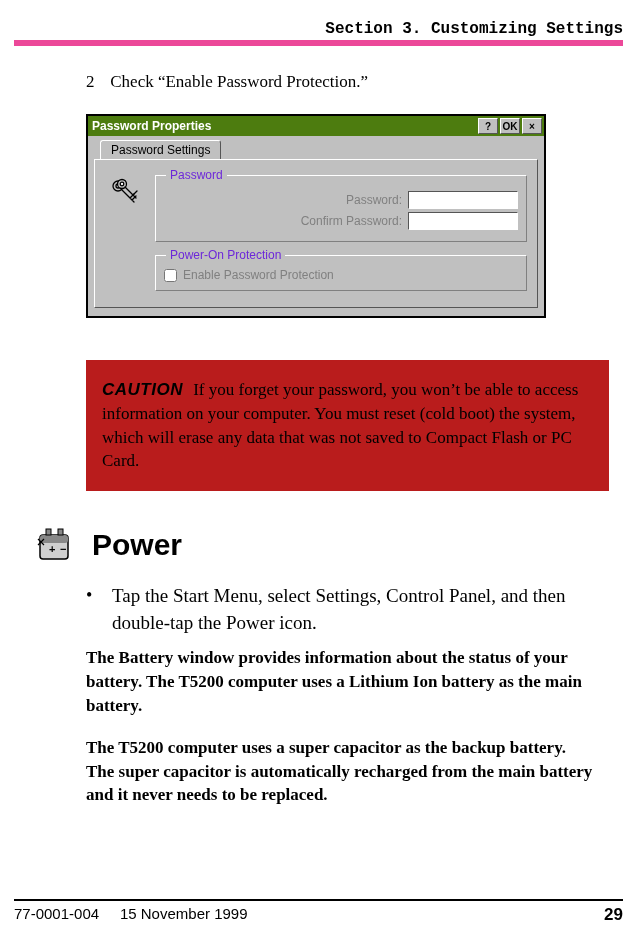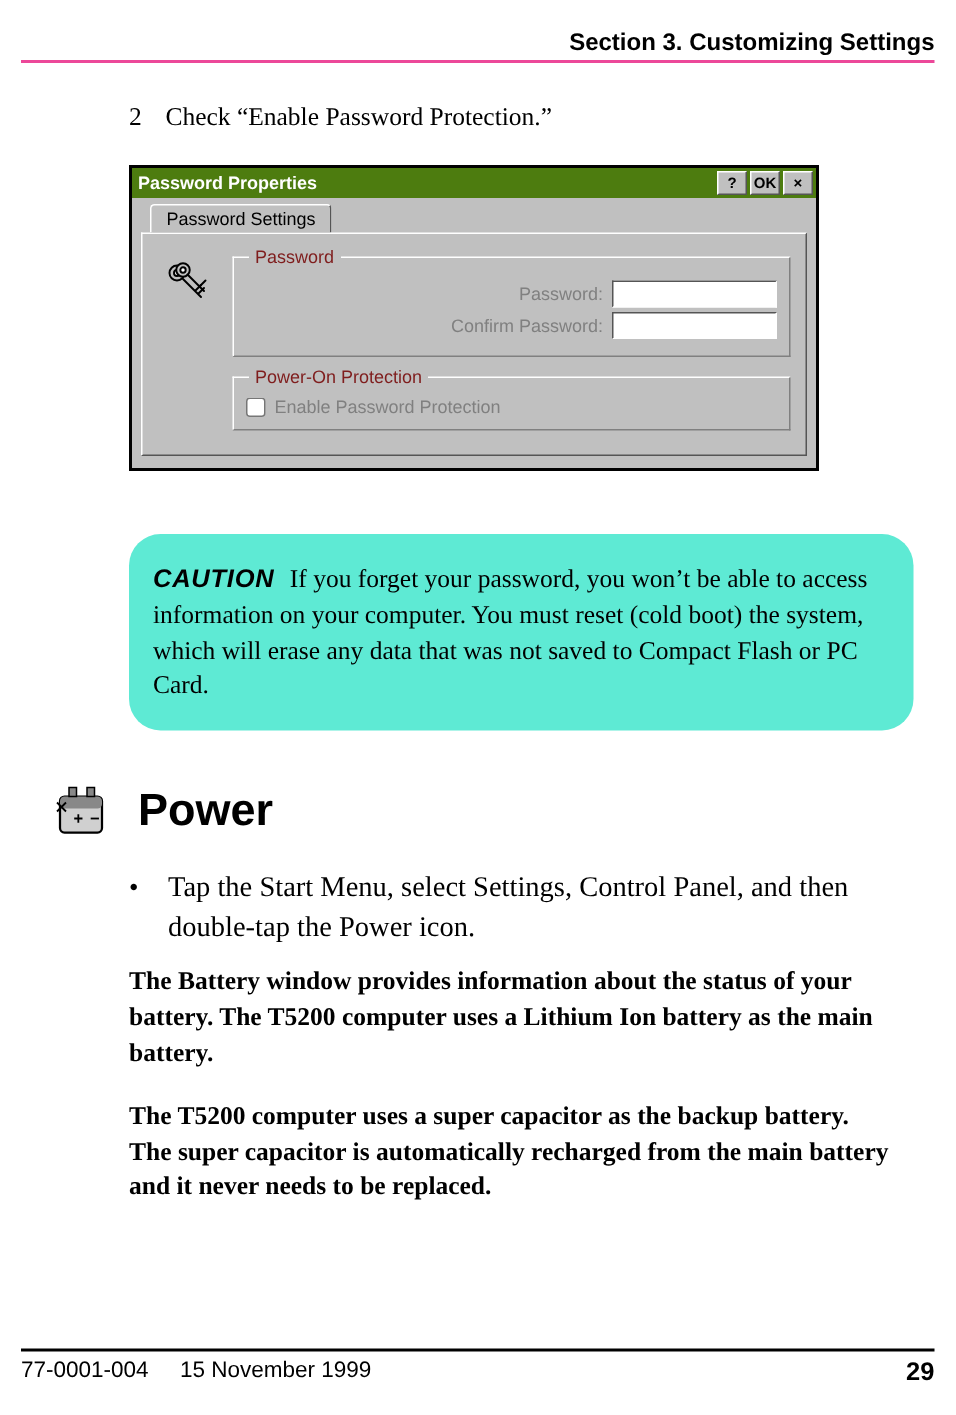--- a/index.html
+++ b/index.html
@@ -7,24 +7,24 @@
       width: 637px;
       height: 943px;
       background: #fff;
       font-family: Georgia, 'Times New Roman', serif;
       color: #000;
       position: relative;
       padding: 20px 14px 0 14px;
     }
     .header-section {
       text-align: right;
-      font-family: Liberation Sans, sans-serif;
+      font-family: Liberation Mono, monospace;
       font-weight: bold;
       font-size: 16px;
-      border-bottom: 2px solid #ec4899;
+      border-bottom: 6px solid #ec4899;
       padding-bottom: 2px;
       margin-bottom: 26px;
     }
     .step {
       font-size: 17px;
       margin-left: 72px;
       margin-right: 30px;
       margin-bottom: 22px;
     }
     .step-num { display: inline-block; width: 20px; }
@@ -92,48 +92,47 @@
     fieldset.win {
       border: 1px solid #808080;
       border-left-color: #fff; border-top-color: #fff;
       padding: 6px 8px 8px 8px;
       margin-bottom: 6px;
       position: relative;
     }
     fieldset.win legend {
       font-size: 12px;
       padding: 0 4px;
-      color: #7f1d1d;
+      color: #6d28d9;
       margin-left: 2px;
     }
     .field-row {
       display: flex; align-items: center; justify-content: flex-end;
       gap: 6px; margin: 3px 0;
     }
     .field-row label { color: #808080; font-size: 12px; }
     .field-row input[type="password"] {
       width: 110px; height: 18px;
       background: #fff;
       border: 1px solid #555;
       border-right-color: #fff; border-bottom-color: #fff;
     }
     .check-row { display: flex; align-items: center; gap: 6px; color: #808080; }
     .check-row input[type="checkbox"] {
       width: 13px; height: 13px;
     }
     
     .caution-box {
-      background: #5eead4;
+      background: #b91c1c;
       margin-left: 72px;
       margin-right: 14px;
       padding: 18px 16px;
       font-size: 17px;
       line-height: 1.4;
       margin-bottom: 34px;
-      border-radius: 21px;
     }
     .caution-label {
       font-family: Arial, Helvetica, sans-serif;
       font-weight: 800;
       font-style: italic;
       letter-spacing: 0.5px;
       margin-right: 6px;
     }
     
     .heading-row {

